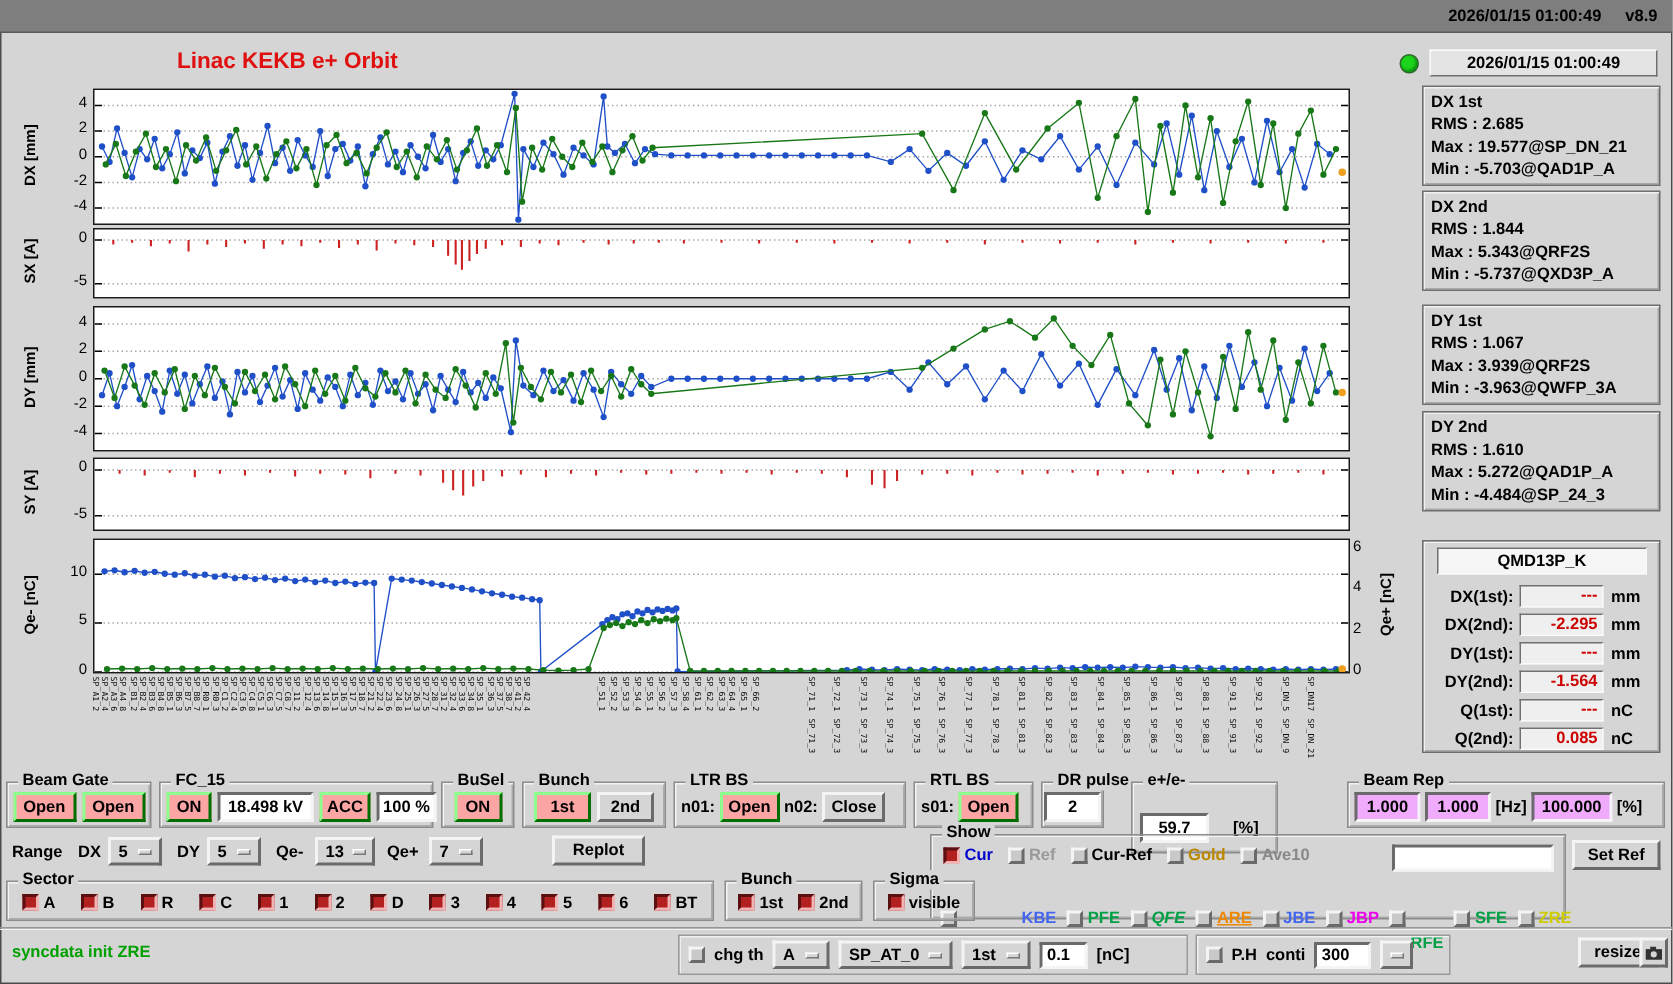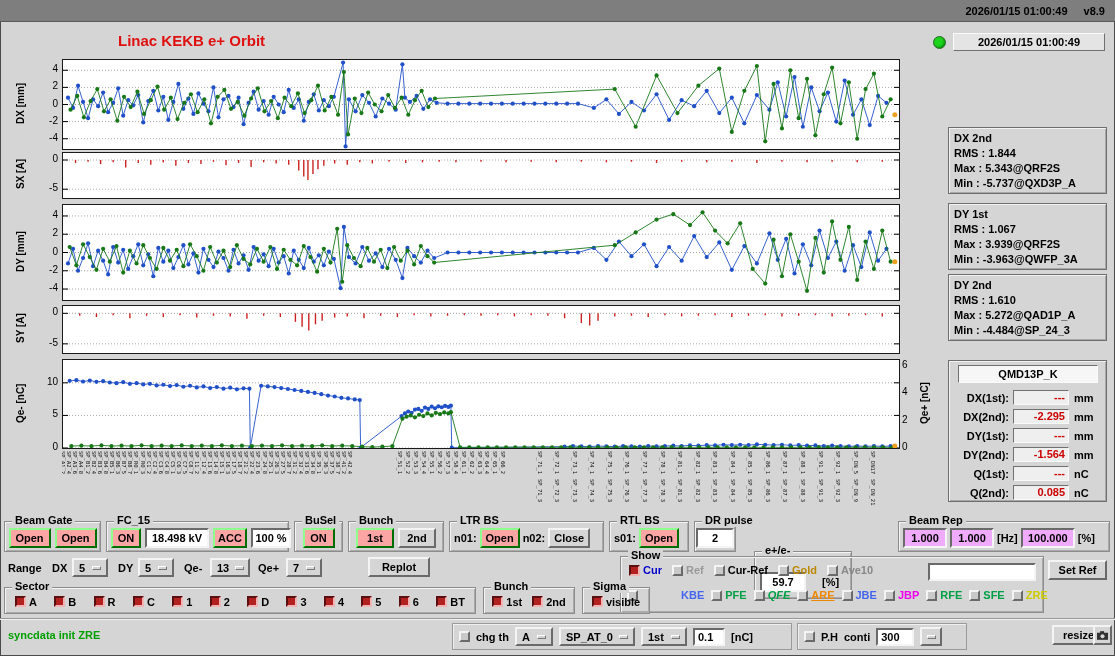--- a/index.html
+++ b/index.html
@@ -54,20 +54,26 @@
 
   <div class="topbar">
     <span>2026/01/15 01:00:49</span>
     <span>v8.9</span>
   </div>
 
   <div class="apptitle">Linac KEKB e+ Orbit</div>
   <div class="led"></div>
   <div class="timebox">2026/01/15 01:00:49</div>
 
+  <div class="statbox" style="top:57px">
+    <div class="sb-line">DX 1st</div>
+    <div class="sb-line">RMS :  2.685</div>
+    <div class="sb-line">Max :  19.577@SP_DN_21</div>
+    <div class="sb-line">Min :  -5.703@QAD1P_A</div>
+  </div>
   <div class="statbox" style="top:127px">
     <div class="sb-line">DX 2nd</div>
     <div class="sb-line">RMS :  1.844</div>
     <div class="sb-line">Max :  5.343@QRF2S</div>
     <div class="sb-line">Min :  -5.737@QXD3P_A</div>
   </div>
   <div class="statbox" style="top:203px">
     <div class="sb-line">DY 1st</div>
     <div class="sb-line">RMS :  1.067</div>
     <div class="sb-line">Max :  3.939@QRF2S</div>
@@ -1067,21 +1073,21 @@
     </div>
   </div>
 
   <div class="grp" style="left:694px;top:521px;width:42px;height:31px">
     <span class="glabel">DR pulse</span>
     <div class="grow" style="justify-content:center">
       <span class="field" style="width:38px">2</span>
     </div>
   </div>
 
-  <div class="grp" style="left:754px;top:551px;width:98px;height:48px">
+  <div class="grp" style="left:754px;top:521px;width:98px;height:48px">
     <span class="glabel">e+/e-</span>
     <div class="grow" style="gap:16px;padding:14px 5px 0 5px">
       <span class="field" style="width:46px">59.7</span>
       <span class="ilbl">[%]</span>
     </div>
   </div>
 
   <div class="grp" style="left:898px;top:521px;width:212px;height:31px">
     <span class="glabel">Beam Rep</span>
     <div class="grow" style="gap:3px;padding:2px 4px 0 4px">
@@ -1160,21 +1166,21 @@
         <span class="cbitem">
           <span class="cb"></span>
           <span class="cbl" style="color: rgb(68, 102, 238);">JBE</span>
         </span>
         <span class="cbitem">
           <span class="cb"></span>
           <span class="cbl" style="color: rgb(238, 0, 238);">JBP</span>
         </span>
         <span class="cbitem">
           <span class="cb"></span>
-          <span class="cbl" style="color: rgb(0, 160, 68);">RFE</span>
+          <span class="cbl" style="color: rgb(0, 160, 68); margin-top: 34px;">RFE</span>
         </span>
         <span class="cbitem">
           <span class="cb"></span>
           <span class="cbl" style="color: rgb(0, 160, 68);">SFE</span>
         </span>
         <span class="cbitem">
           <span class="cb"></span>
           <span class="cbl" style="color: rgb(204, 204, 0);">ZRE</span>
         </span>
       </div>

